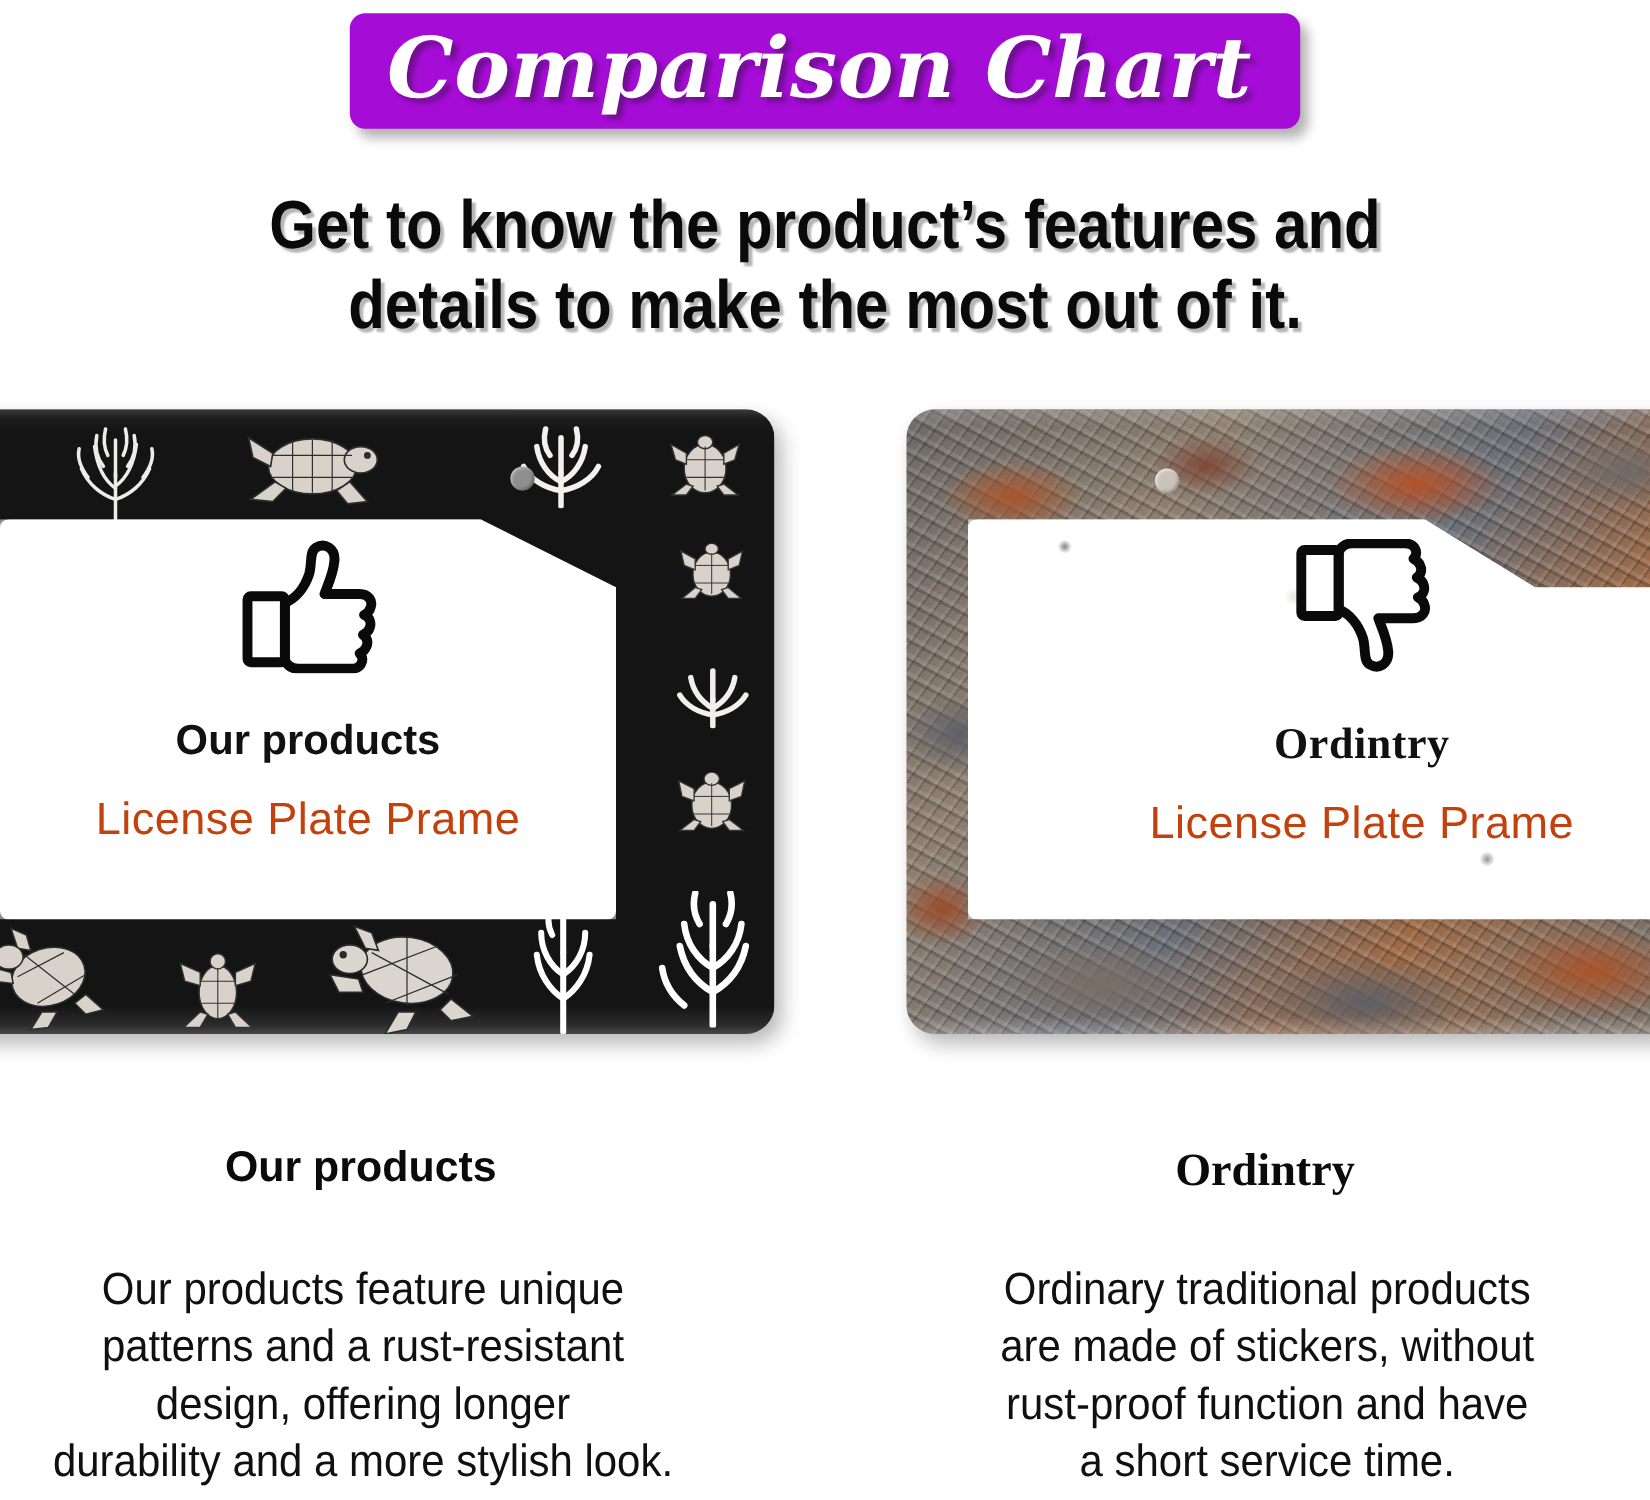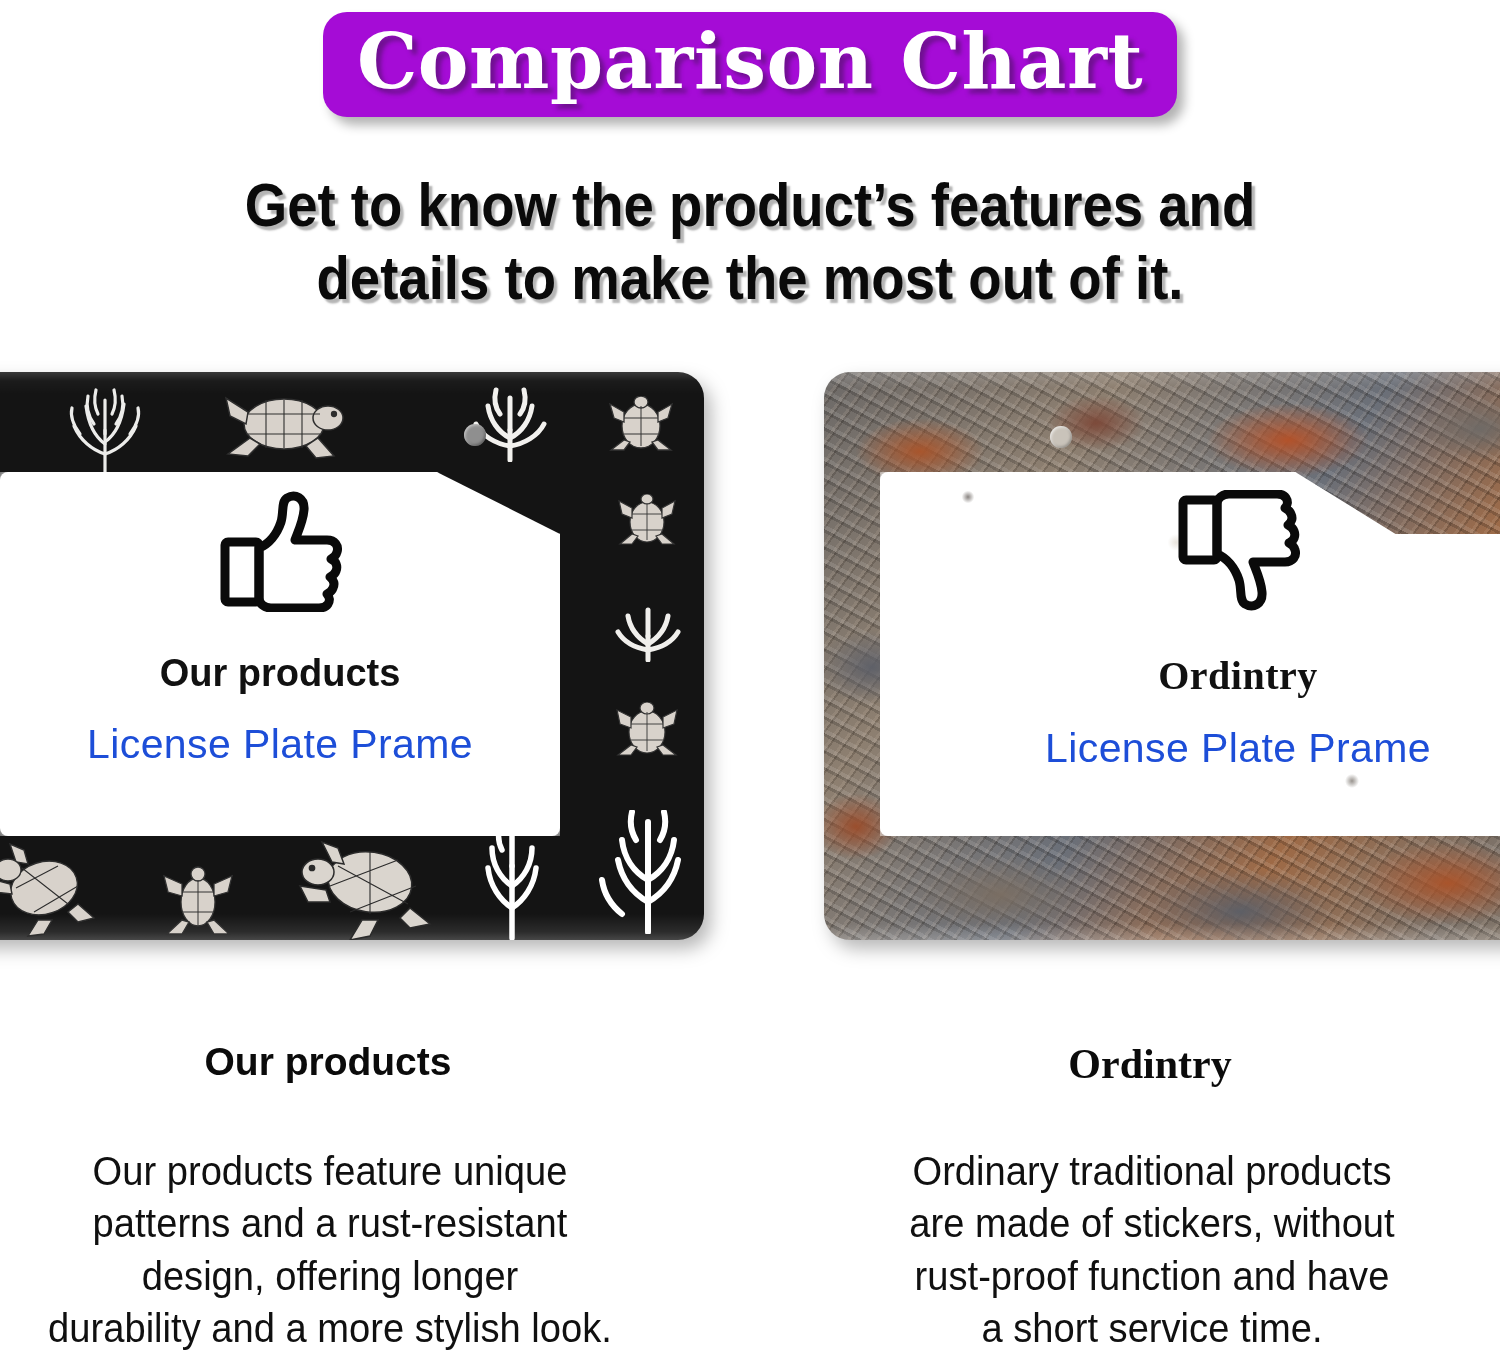--- a/index.html
+++ b/index.html
@@ -19,23 +19,24 @@
   
   #banner-wrap {
     position: absolute;
     left: 0; top: 12px;
     width: 1500px;
     text-align: center;
   }
   #banner {
     display: inline-block;
     background: #A50CD6;
-    border-radius: 24px;
-    padding: 6px 34px 12px 34px;
+    border-radius: 14px;
+    padding: 6px 44px 12px 34px;
     box-shadow: 7px 8px 11px rgba(0,0,0,0.30);
+    font-style: italic;
   }
   #banner-title {
     font-family: "DejaVu Serif", serif;
     font-weight: bold;
     font-size: 76px;
     line-height: 1.15;
     color: #ffffff;
     letter-spacing: 0.5px;
     text-shadow: 5px 5px 4px rgba(70,20,90,0.55);
     white-space: nowrap;
@@ -171,21 +172,21 @@
   .card-title.serif {
     font-family: "Liberation Serif", serif;
     font-weight: bold;
     font-size: 40px;
     letter-spacing: 0.5px;
   }
   .card-sub {
     font-family: "Liberation Sans", sans-serif;
     font-weight: 300;
     font-size: 41px;
-    color: #1d4ed8;
+    color: #c2410c;
     margin-top: 26px;
     letter-spacing: 0.4px;
   }
 
   
   .col-heading {
     position: absolute;
     width: 620px;
     text-align: center;
     font-size: 39px;

